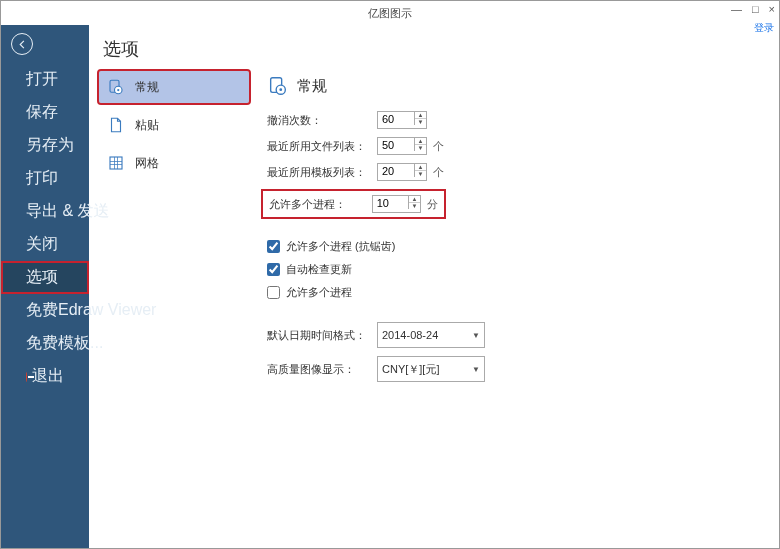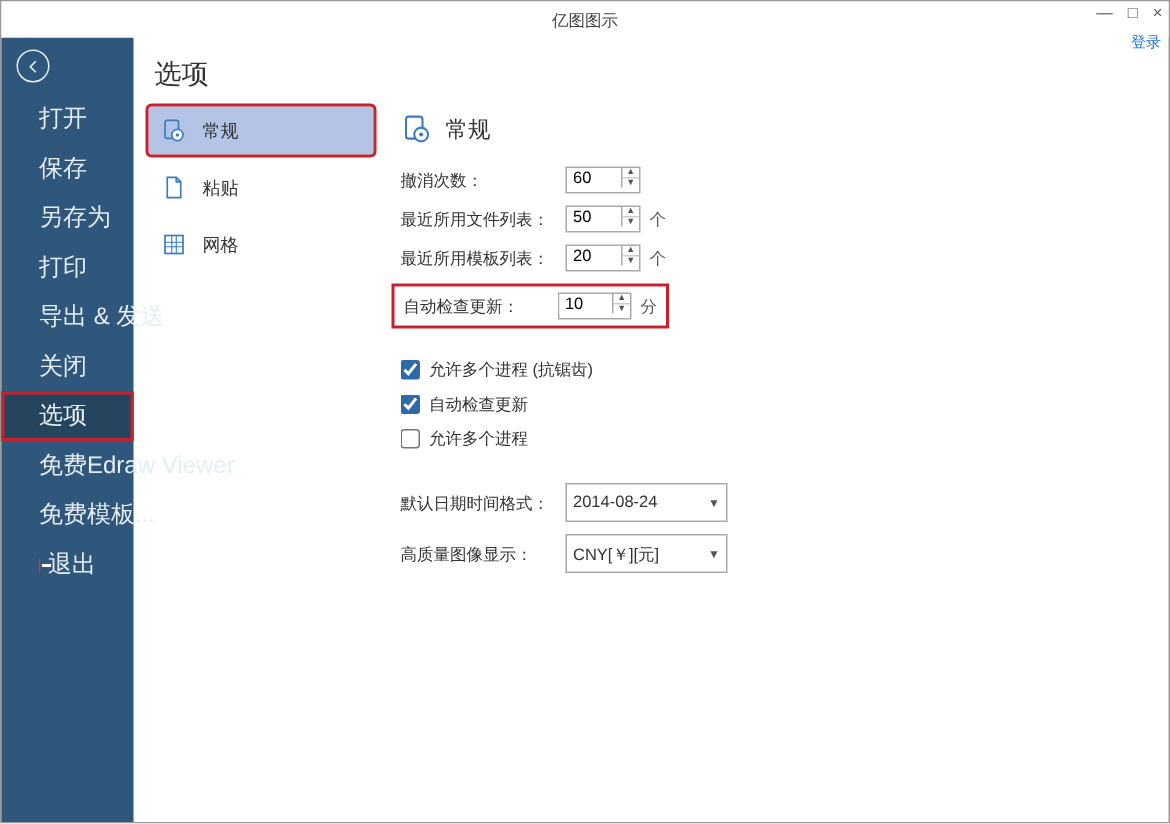--- a/index.html
+++ b/index.html
@@ -176,21 +176,21 @@
               <input class="val" value="20" style="">
               <div class="btns">
                   <div>▲</div>
                   <div>▼</div>
                 </div>
             </div>
             <span class="suffix">个</span>
           </div>
 
           <div class="form-row row-hl">
-            <div class="label" style="width:104px">自动检查更新：</div>
+            <div class="label" style="width:104px">允许多个进程：</div>
             <div class="spinner">
               <input class="val" value="10" style="">
               <div class="btns">
                   <div>▲</div>
                   <div>▼</div>
                 </div>
             </div>
             <span class="suffix">分</span>
           </div>
 

